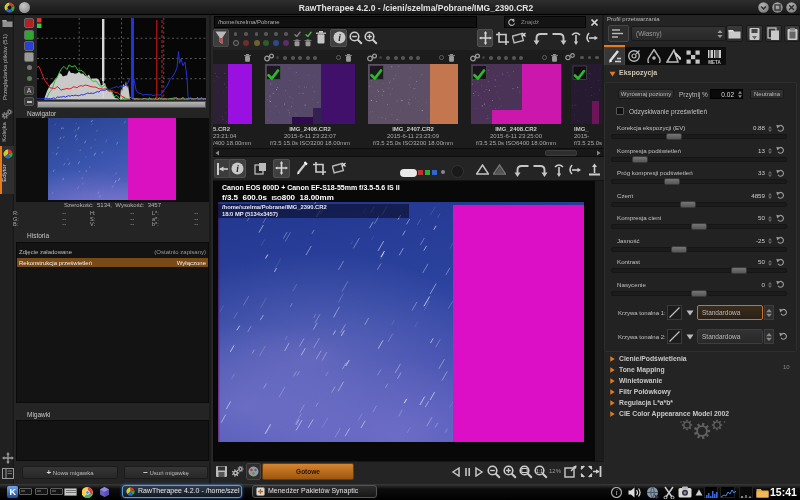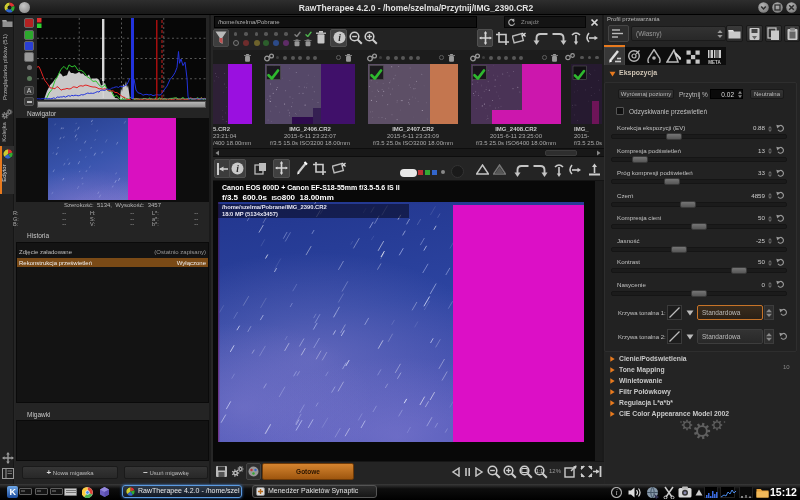--- a/index.html
+++ b/index.html
@@ -2,21 +2,21 @@
 <html><head><meta charset="utf-8"><style>
 *{margin:0;padding:0;box-sizing:border-box;}
 svg{display:block;}
 html,body{width:800px;height:500px;overflow:hidden;background:#000;}
 body{font-family:"Liberation Sans",sans-serif;position:relative;color:#ccc;}
 .abs{position:absolute;}
 .lbl{color:#c5c5c5;}
 </style></head><body>
 
 <div class="abs" style="left:0;top:0;width:800px;height:15px;background:linear-gradient(#2e2e2e,#181818);border-bottom:1px solid #000;">
-<div class="abs" style="left:266px;top:2.5px;width:300px;text-align:center;font-size:8.5px;font-weight:bold;color:#e2e2e2;white-space:nowrap;">RawTherapee 4.2.0 - /home/szelma/Przytnij/IMG_2390.CR2</div>
+<div class="abs" style="left:266px;top:2.5px;width:300px;text-align:center;font-size:8.5px;font-weight:bold;color:#e2e2e2;white-space:nowrap;">RawTherapee 4.2.0 - /cieni/szelma/Pobrane/IMG_2390.CR2</div>
 </div>
 <div class="abs" style="left:4px;top:2px;">
     <svg width="11" height="11" viewBox="0 0 11 11" style="">
       <circle cx="5.5" cy="5.5" r="5.2" fill="#111"></circle>
       <path d="M5.5 5.5 L5.5 0.4 A5.1 5.1 0 0 1 10.3 4 Z" fill="#d33"></path>
       <path d="M5.5 5.5 L10.3 4 A5.1 5.1 0 0 1 8.5 9.7 Z" fill="#3a3"></path>
       <path d="M5.5 5.5 L8.5 9.7 A5.1 5.1 0 0 1 1.5 8.5 Z" fill="#36c"></path>
       <path d="M5.5 5.5 L1.5 8.5 A5.1 5.1 0 0 1 5.5 0.4 Z" fill="#cc3"></path>
       <circle cx="5.5" cy="5.5" r="2" fill="#181818"></circle>
     </svg>
@@ -1595,12 +1595,12 @@
       <rect x="5" y="8" width="2" height="3" fill="#666"></rect>
       <rect x="9" y="9.5" width="2" height="1.5" fill="#888"></rect>
     </svg>
   </div>
 <div class="abs" style="left:756px;top:486.5px;">
     <svg width="13" height="11" viewBox="0 0 13 11" style="">
       <path d="M0.5 2 L0.5 10.5 L12.5 10.5 L12.5 3.5 L6 3.5 L4.8 2 Z" fill="#e8a33d"></path>
       <path d="M0.5 4.5 L12.5 4.5 L12.5 10.5 L0.5 10.5 Z" fill="#f0b95a"></path>
     </svg>
   </div>
-<div class="abs" style="left:770px;top:485.5px;font-size:10.5px;font-weight:bold;color:#fff;">15:12</div>
+<div class="abs" style="left:770px;top:485.5px;font-size:10.5px;font-weight:bold;color:#fff;">15:41</div>
 </body></html>

